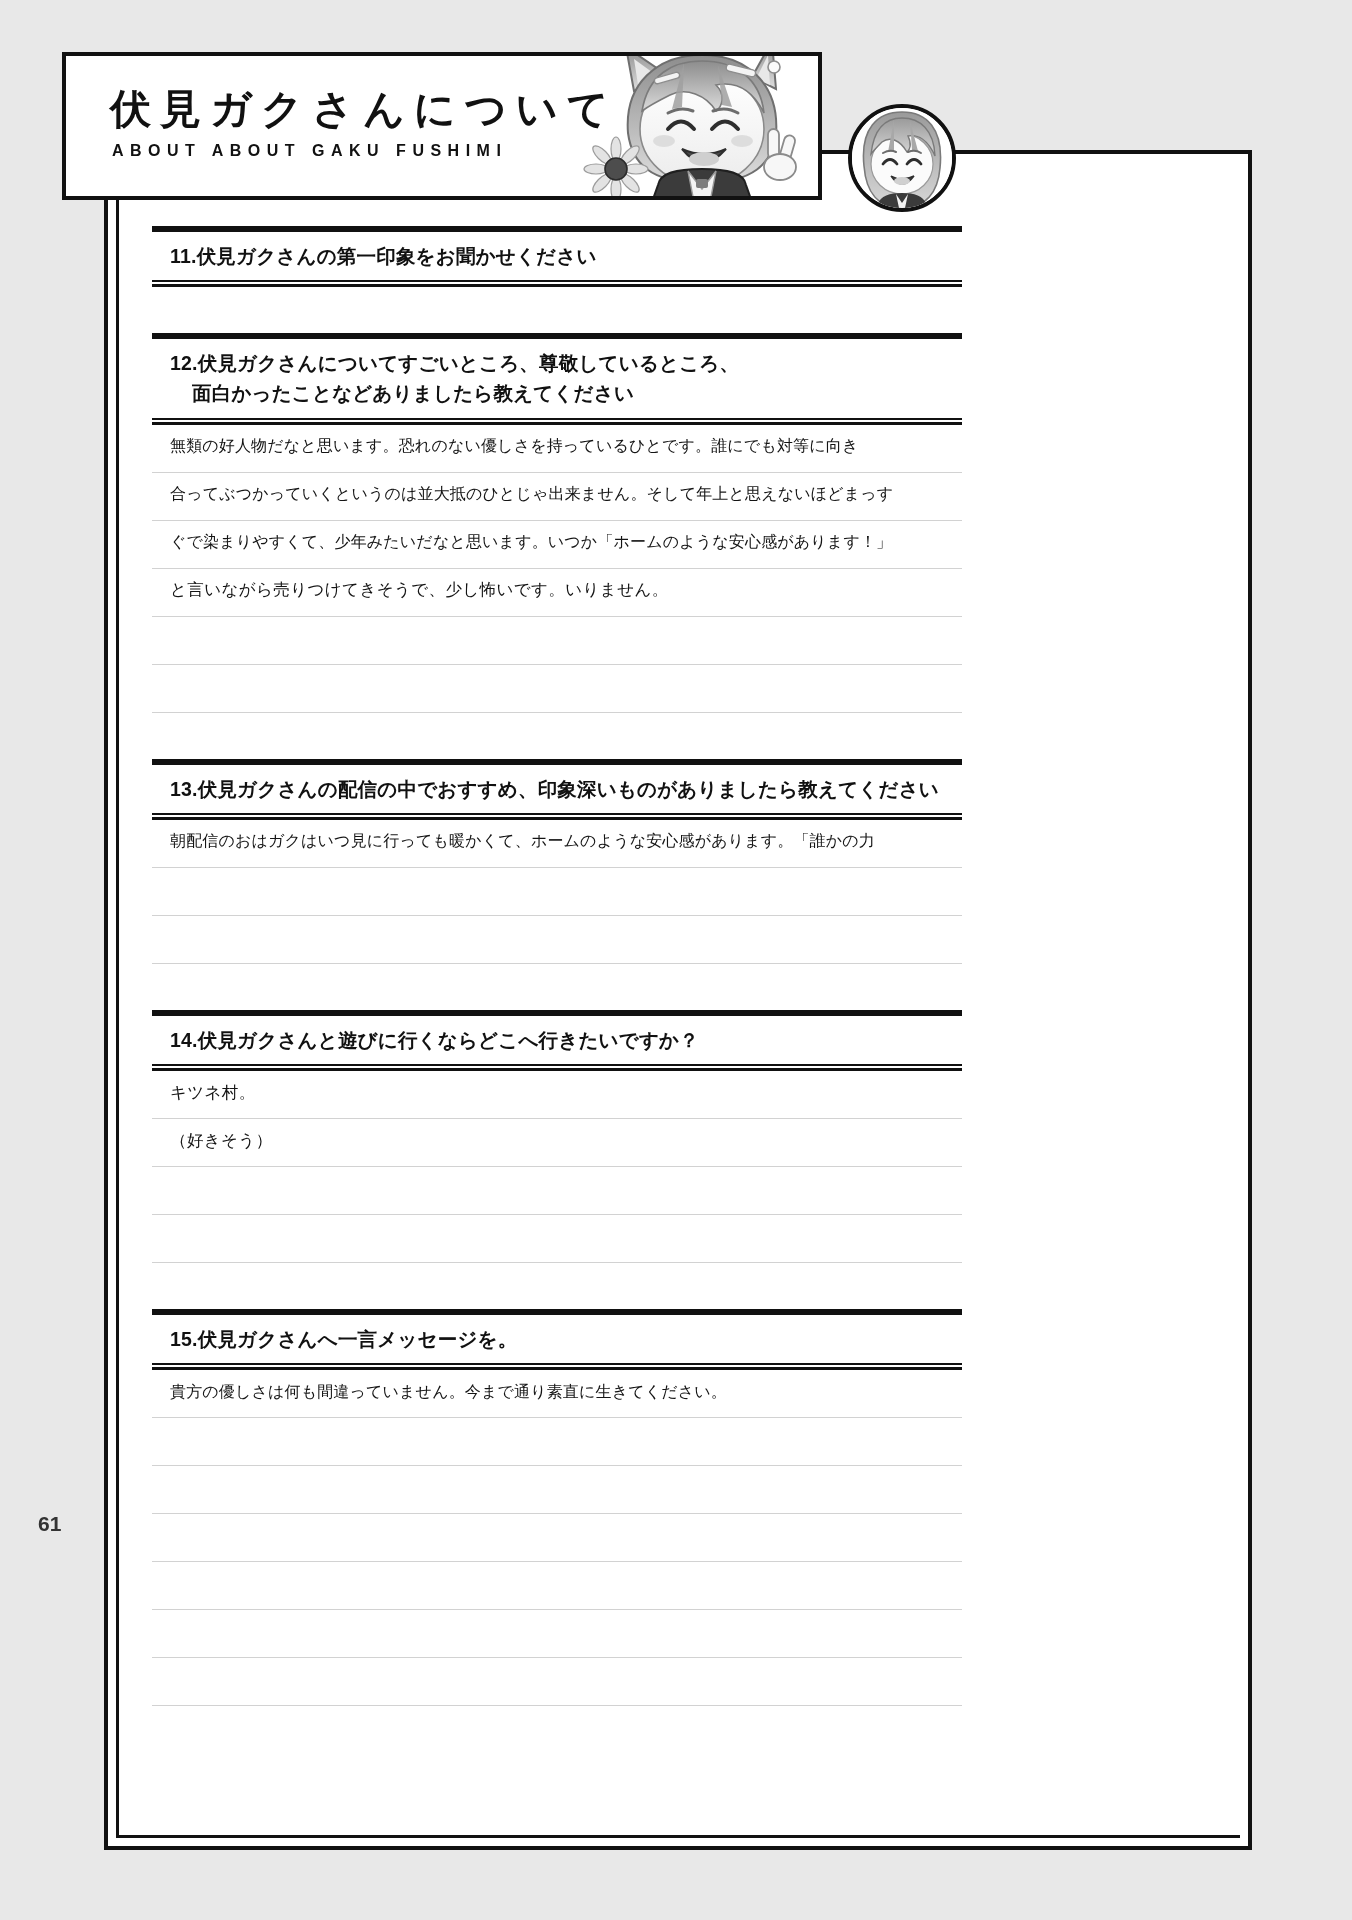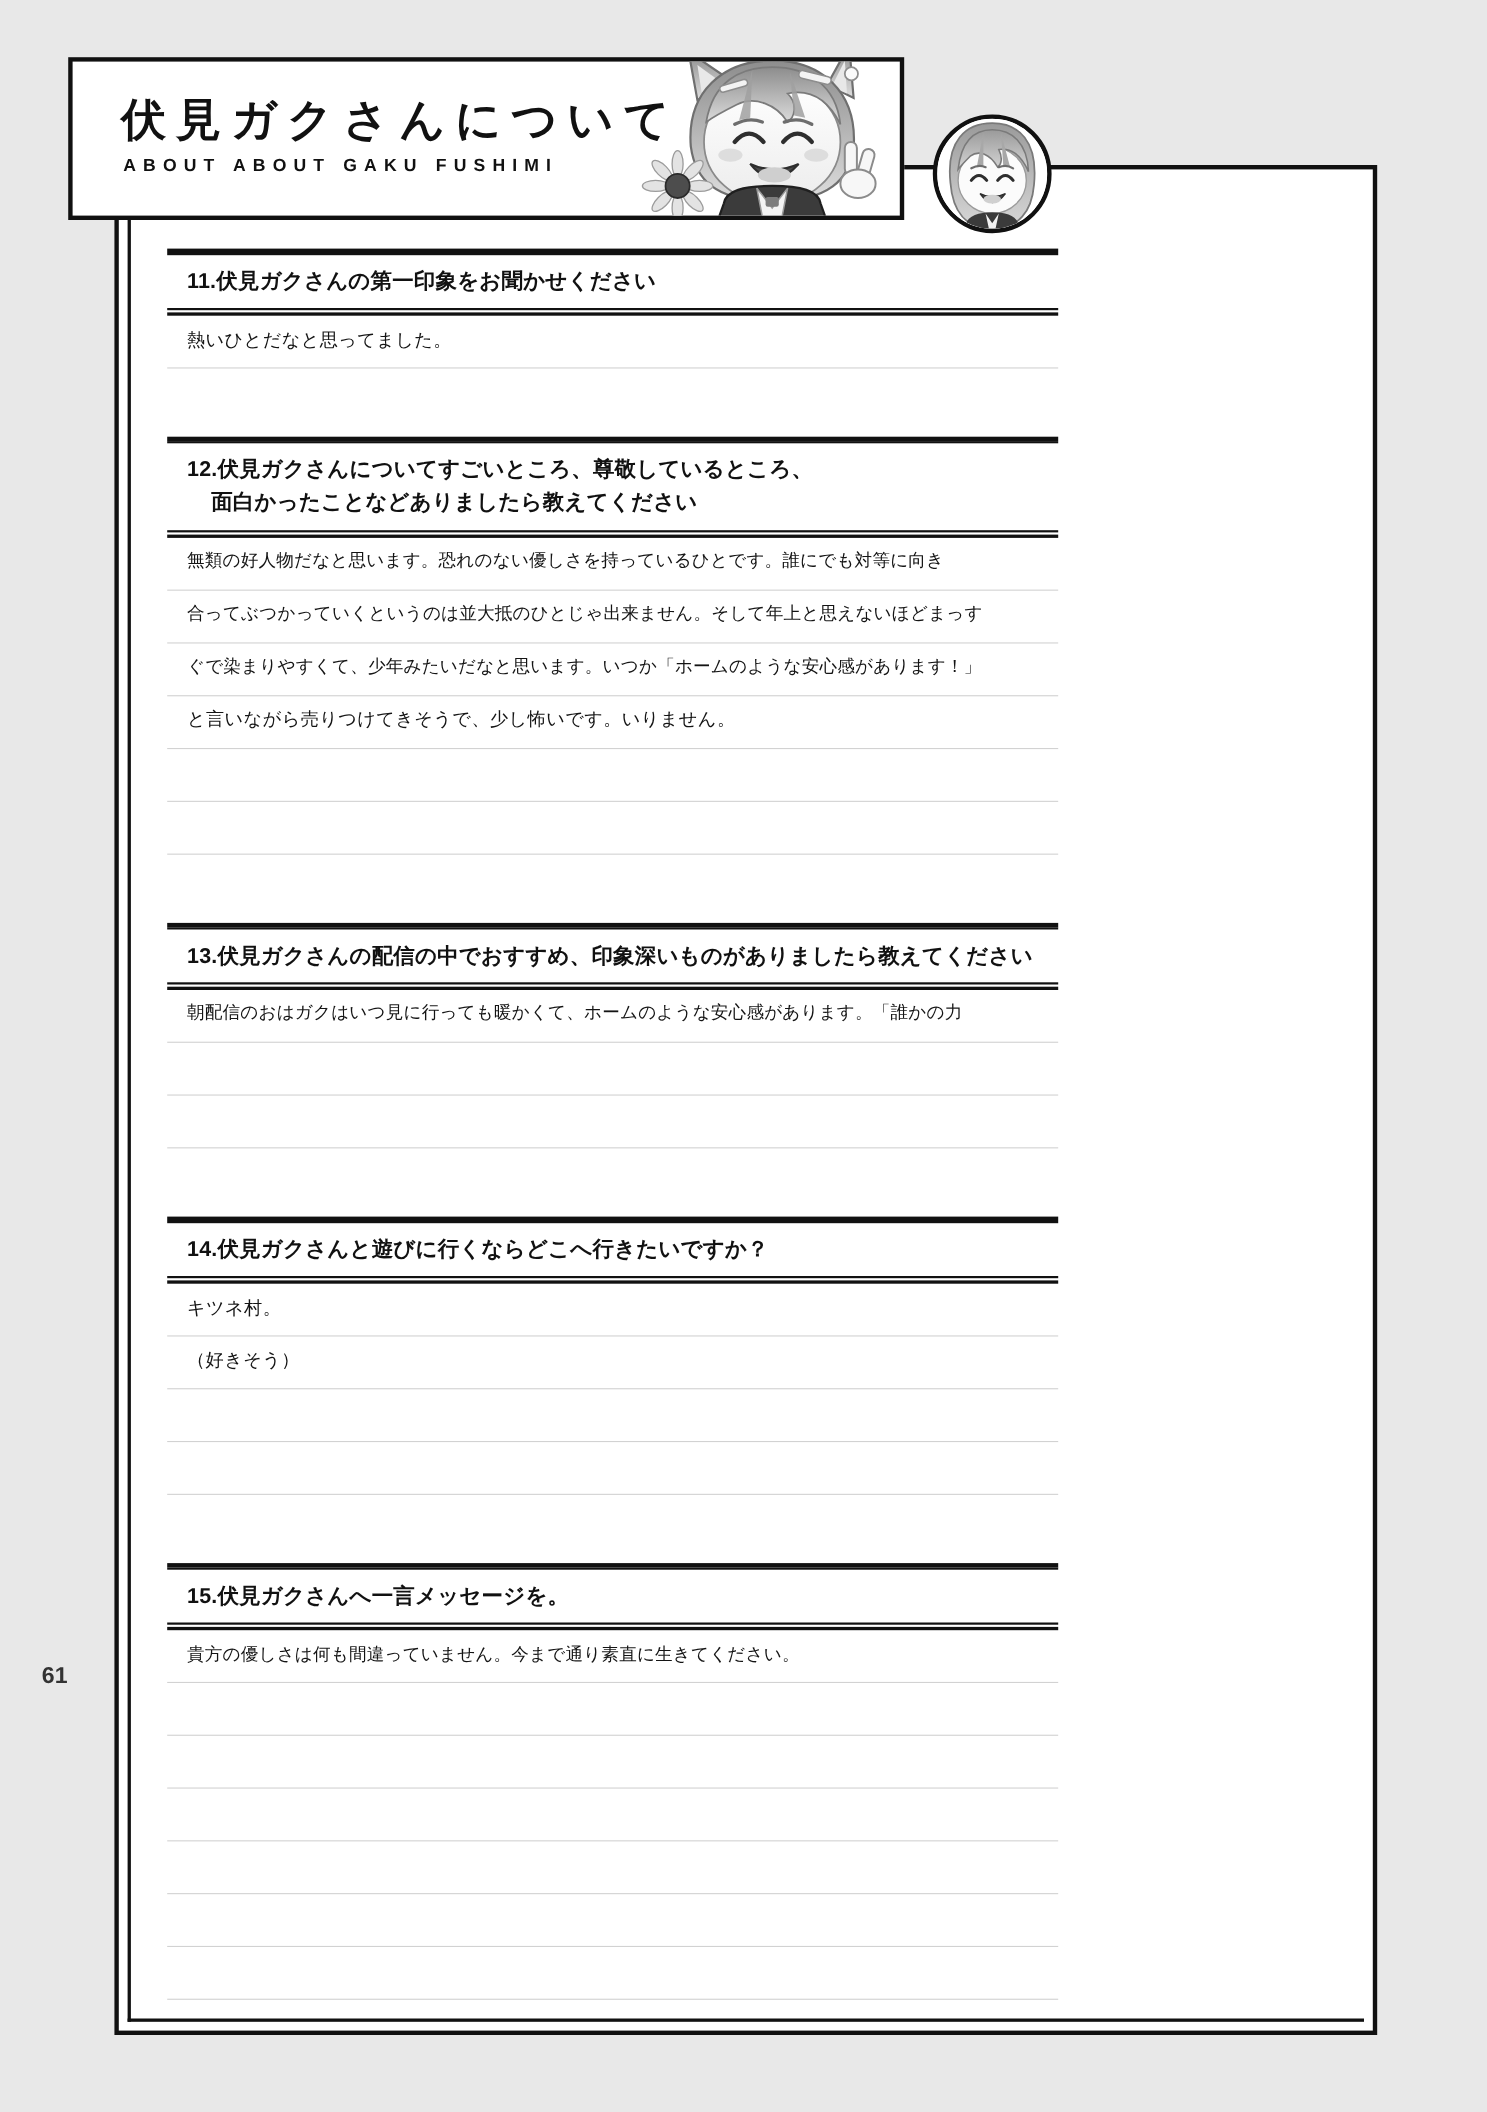--- a/index.html
+++ b/index.html
@@ -121,21 +121,21 @@
 
   
   .content {
     position: absolute;
     left: 152px;
     top: 226px;
     width: 810px;
   }
 
   
-  .q-block { margin-bottom: 16px; }
+  .q-block { margin-bottom: 0; }
 
   .q-rule-top {
     height: 0;
     border-top: 4px solid #111111;
     border-bottom: 2px solid #111111;
     margin: 0;
     padding: 0;
     line-height: 0;
     font-size: 0;
     background: #ffffff;
@@ -309,80 +309,75 @@
       <path d="M26 96 C28 88 38 85 50 85 C62 85 72 88 74 96 L76 100 L24 100 Z" fill="#3b3b3b"></path>
       <path d="M44 86 L50 95 L56 86 L53 100 L47 100 Z" fill="#f2f2f2"></path>
     </svg>
   </div>
 
   <div class="content">
       <div class="q-block">
         <div class="q-rule-top"></div>
         <div class="q-title">11.伏見ガクさんの第一印象をお聞かせください</div>
         <div class="q-rule-bottom"></div>
+        <div class="gap-sm"></div>
+      </div>
+      <div class="q-block">
+        <div class="q-rule-top"></div>
+        <div class="q-title">12.伏見ガクさんについてすごいところ、尊敬しているところ、<span class="line2">面白かったことなどありましたら教えてください</span></div>
+        <div class="q-rule-bottom"></div>
         <div class="a-lines">
           <div class="a-line">
-            <span class="a-text">熱いひとだなと思ってました。</span>
-          </div>
+            <span class="a-text wide">無類の好人物だなと思います。恐れのない優しさを持っているひとです。誰にでも対等に向き</span>
+          </div>
+          <div class="a-line">
+            <span class="a-text wide">合ってぶつかっていくというのは並大抵のひとじゃ出来ません。そして年上と思えないほどまっす</span>
+          </div>
+          <div class="a-line">
+            <span class="a-text wide">ぐで染まりやすくて、少年みたいだなと思います。いつか「ホームのような安心感があります！」</span>
+          </div>
+          <div class="a-line">
+            <span class="a-text">と言いながら売りつけてきそうで、少し怖いです。いりません。</span>
+          </div>
+          <div class="a-line"></div>
+          <div class="a-line"></div>
         </div>
         <div class="gap-sm"></div>
       </div>
       <div class="q-block">
         <div class="q-rule-top"></div>
-        <div class="q-title">12.伏見ガクさんについてすごいところ、尊敬しているところ、<span class="line2">面白かったことなどありましたら教えてください</span></div>
+        <div class="q-title">13.伏見ガクさんの配信の中でおすすめ、印象深いものがありましたら教えてください</div>
         <div class="q-rule-bottom"></div>
         <div class="a-lines">
           <div class="a-line">
-            <span class="a-text wide">無類の好人物だなと思います。恐れのない優しさを持っているひとです。誰にでも対等に向き</span>
-          </div>
-          <div class="a-line">
-            <span class="a-text wide">合ってぶつかっていくというのは並大抵のひとじゃ出来ません。そして年上と思えないほどまっす</span>
-          </div>
-          <div class="a-line">
-            <span class="a-text wide">ぐで染まりやすくて、少年みたいだなと思います。いつか「ホームのような安心感があります！」</span>
-          </div>
-          <div class="a-line">
-            <span class="a-text">と言いながら売りつけてきそうで、少し怖いです。いりません。</span>
+            <span class="a-text wide">朝配信のおはガクはいつ見に行っても暖かくて、ホームのような安心感があります。「誰かの力</span>
           </div>
           <div class="a-line"></div>
           <div class="a-line"></div>
         </div>
         <div class="gap-sm"></div>
       </div>
       <div class="q-block">
         <div class="q-rule-top"></div>
-        <div class="q-title">13.伏見ガクさんの配信の中でおすすめ、印象深いものがありましたら教えてください</div>
+        <div class="q-title">14.伏見ガクさんと遊びに行くならどこへ行きたいですか？</div>
         <div class="q-rule-bottom"></div>
         <div class="a-lines">
           <div class="a-line">
-            <span class="a-text wide">朝配信のおはガクはいつ見に行っても暖かくて、ホームのような安心感があります。「誰かの力</span>
+            <span class="a-text">キツネ村。</span>
+          </div>
+          <div class="a-line">
+            <span class="a-text">（好きそう）</span>
           </div>
           <div class="a-line"></div>
           <div class="a-line"></div>
         </div>
         <div class="gap-sm"></div>
       </div>
       <div class="q-block">
         <div class="q-rule-top"></div>
-        <div class="q-title">14.伏見ガクさんと遊びに行くならどこへ行きたいですか？</div>
-        <div class="q-rule-bottom"></div>
-        <div class="a-lines">
-          <div class="a-line">
-            <span class="a-text">キツネ村。</span>
-          </div>
-          <div class="a-line">
-            <span class="a-text">（好きそう）</span>
-          </div>
-          <div class="a-line"></div>
-          <div class="a-line"></div>
-        </div>
-        <div class="gap-sm"></div>
-      </div>
-      <div class="q-block">
-        <div class="q-rule-top"></div>
         <div class="q-title">15.伏見ガクさんへ一言メッセージを。</div>
         <div class="q-rule-bottom"></div>
         <div class="a-lines">
           <div class="a-line">
             <span class="a-text wide">貴方の優しさは何も間違っていません。今まで通り素直に生きてください。</span>
           </div>
           <div class="a-line"></div>
           <div class="a-line"></div>
           <div class="a-line"></div>
           <div class="a-line"></div>

